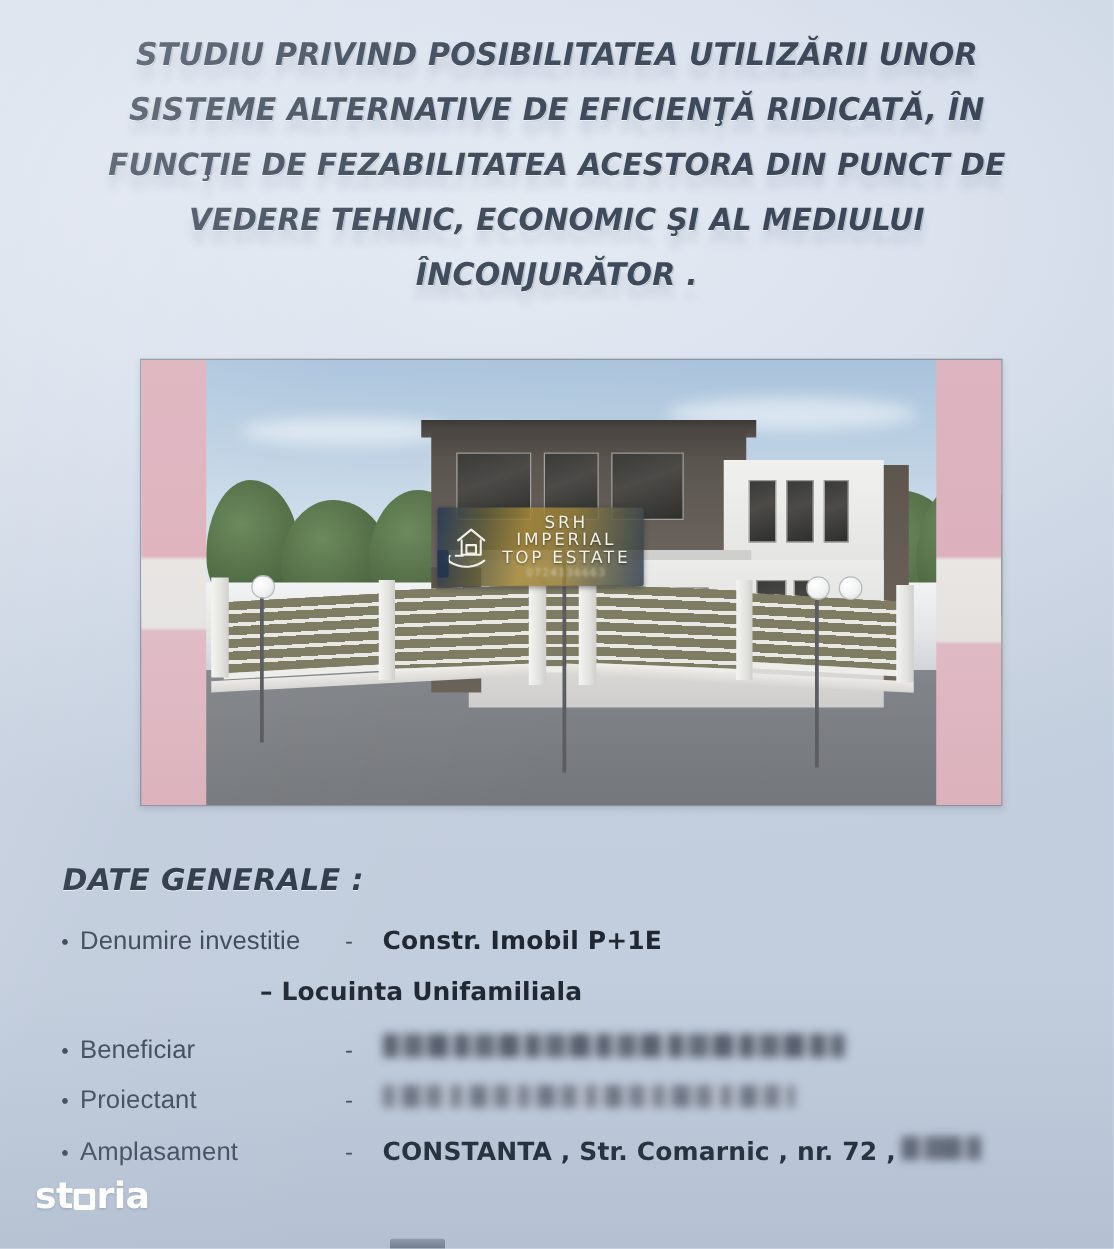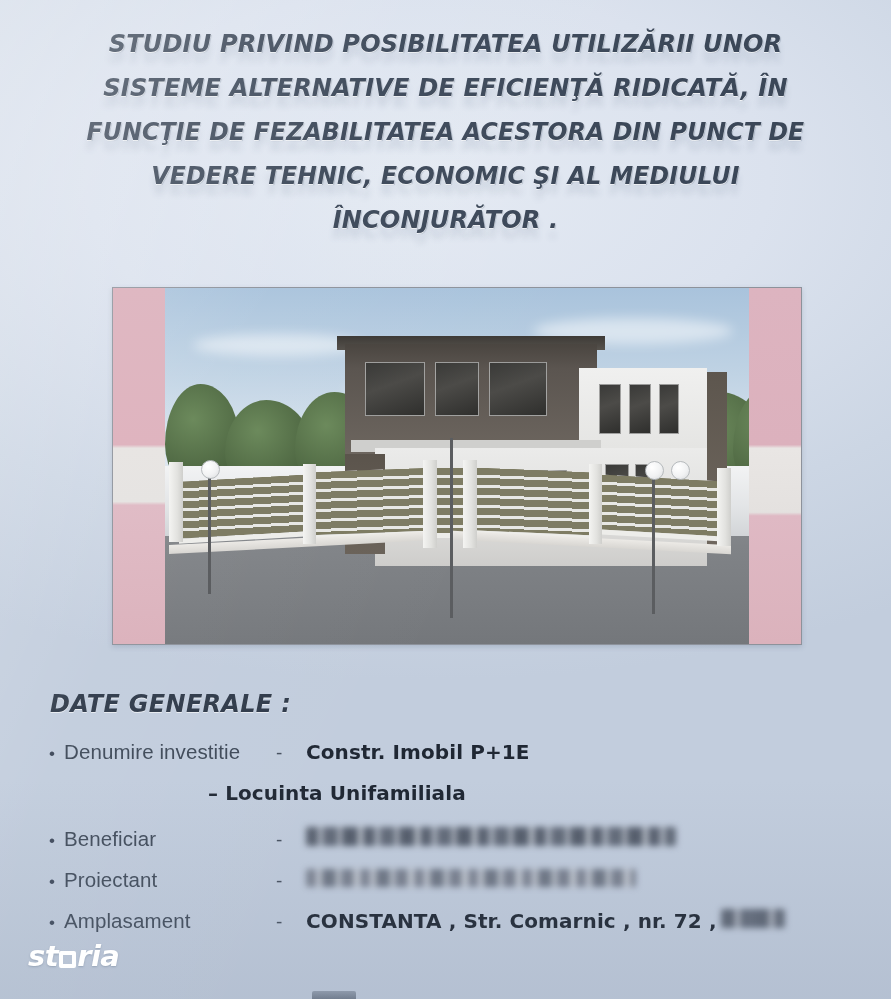--- a/index.html
+++ b/index.html
@@ -372,21 +372,20 @@
     left: 28px; bottom: 26px;
     font-family: "DejaVu Sans", sans-serif;
     font-size: 29px;
     font-weight: 600;
     color: #ffffff;
     letter-spacing: -0.5px;
     display: flex;
     align-items: center;
     text-shadow: 0 1px 2px rgba(90,105,130,0.35);
     z-index: 20;
-    font-style: italic;
   }
   .storia .o-box {
     display: inline-block;
     width: 17px; height: 17px;
     border: 4px solid #ffffff;
     border-radius: 2px;
     margin: 0 1px;
     position: relative;
     top: 3px;
   }
@@ -479,20 +478,40 @@
 
       <div class="lamp-pole" style="left:539px; top:190px; height:136px;"></div>
       <div class="lamp-globe" style="left:532px; top:173px;"></div>
       <div class="lamp-globe" style="left:558px; top:173px;"></div>
 
       <div class="lamp-pole" style="left:337px; top:150px; height:180px;"></div>
 
       <div class="band left"></div>
       <div class="band right"></div>
 
+      <div class="watermark">
+        <div class="wm-tab"></div>
+        <div class="wm-icon">
+          <svg viewBox="0 0 44 46" width="42" height="46" aria-hidden="true">
+            <g fill="none" stroke="#f3f1e8" stroke-width="1.7" stroke-linejoin="round" stroke-linecap="round">
+              <path d="M12 17 L23 8 L34 17"></path>
+              <path d="M15 17 V29 H31 V17"></path>
+              <rect x="19" y="21" width="8" height="7"></rect>
+              <path d="M5 35 q8 5 17 4 q7 -1 12 -5"></path>
+              <path d="M5 35 q-2 -3 0 -5"></path>
+              <path d="M10 30 h6"></path>
+            </g>
+          </svg>
+        </div>
+        <div class="wm-text">
+          <div class="wm-l1">SRH IMPERIAL</div>
+          <div class="wm-l2">TOP ESTATE</div>
+          <div class="wm-phone">0724136663</div>
+        </div>
+      </div>
 
     </div>
   </div>
 
   <div class="section-heading">DATE GENERALE :</div>
 
   <div class="facts">
 
     <div class="fact-row">
       <div class="bullet">•</div>

